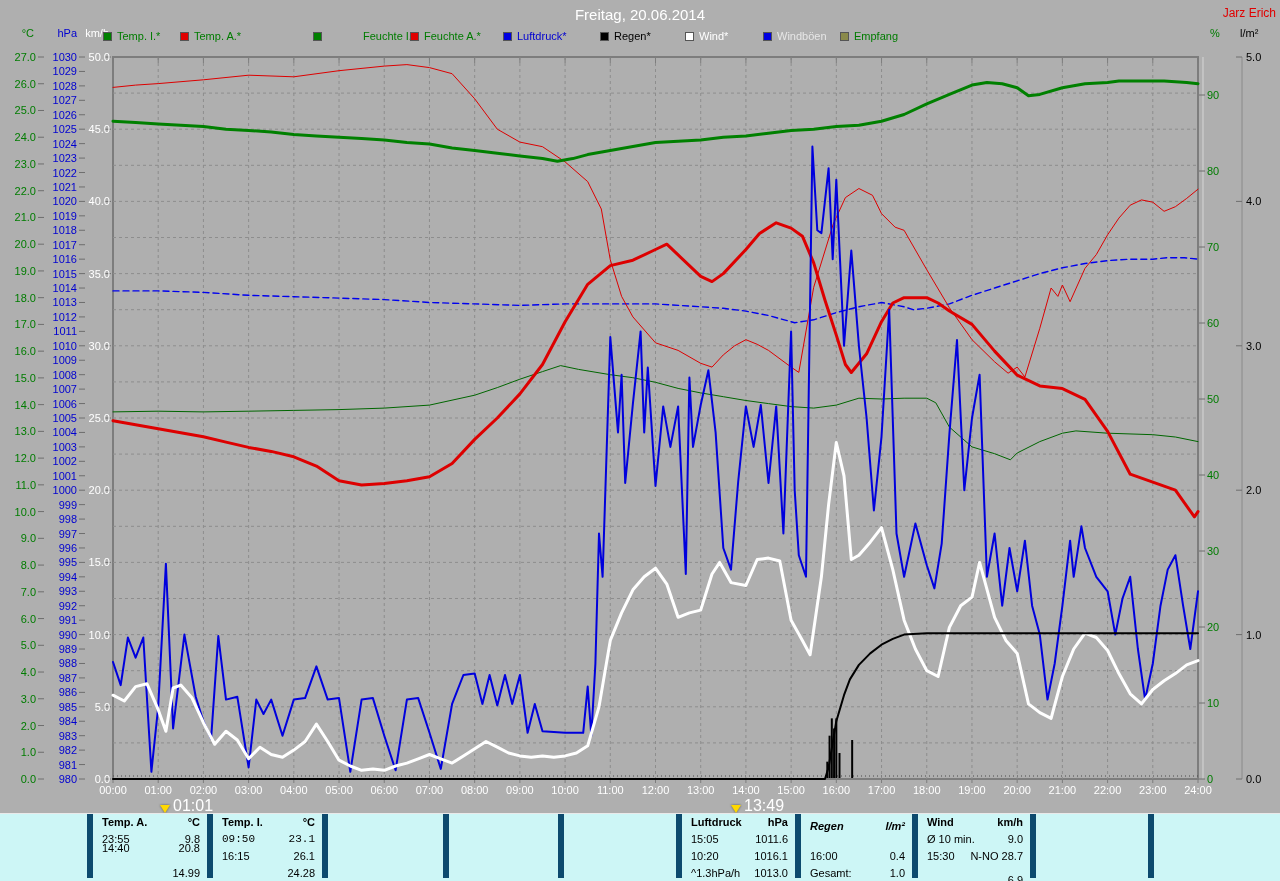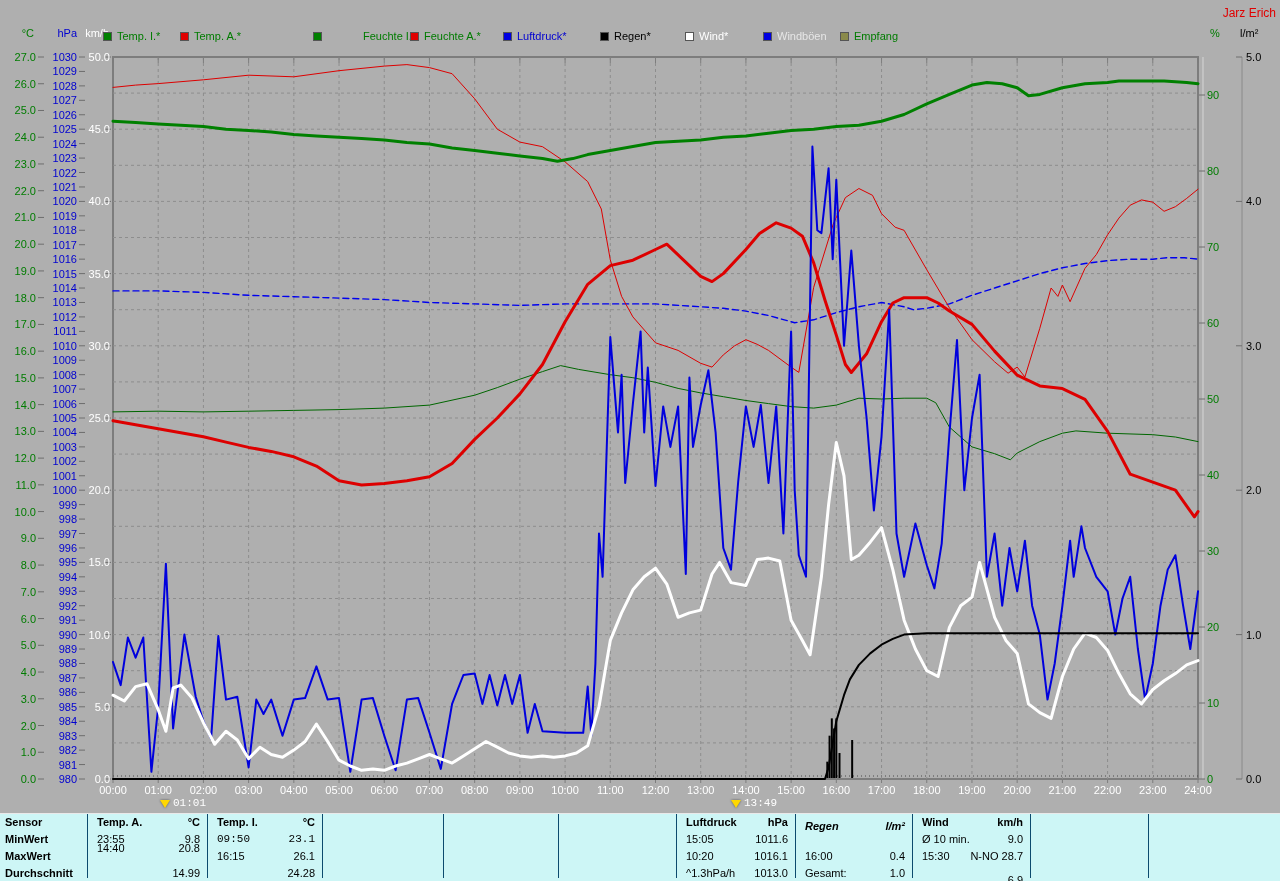--- a/index.html
+++ b/index.html
@@ -10,35 +10,36 @@
   .station { position:absolute; right:4px; top:6px; color:#e00000; font-size:12px; }
   .unit-label { position:absolute; top:27px; font-size:11px; font-weight:bold; }
   .u-temp   { left:0;    width:34px; text-align:right; color:#007c00; font-weight:normal;}
   .u-press  { left:40px; width:37px; text-align:right; color:#0000d0; font-weight:normal;}
   .u-wind   { left:64px; width:45px; text-align:right; color:#ffffff; font-weight:normal;}
   .u-hum    { left:1210px; width:30px; text-align:left; color:#007c00; font-weight:normal;}
   .u-rain   { left:1240px; width:38px; text-align:left; color:#000000; font-weight:normal;}
   .legend-item { position:absolute; top:30px; height:12px; font-size:11px; white-space:nowrap; }
   .legend-item .sw { display:inline-block; width:9px; height:9px; vertical-align:-1px; margin-right:5px; border:1px solid #555; }
   svg.chart { position:absolute; left:0; top:0; }
-  .marker { position:absolute; top:797px; height:13px; font-size:11px; color:#ffffff; white-space:nowrap;font-family:Liberation Mono, monospace; }
+  .marker { position:absolute; top:797px; height:13px; font-size:16px; color:#ffffff; white-space:nowrap; }
   .marker .arrow { display:inline-block; width:0; height:0; border-left:5px solid transparent; border-right:5px solid transparent; border-top:8px solid #ffd800; vertical-align:-2px; margin-right:3px; filter:drop-shadow(0 0 1px #555); }
   .summary { position:absolute; left:0; top:813px; width:1280px; height:68px; background:#cdf6f6; border-top:1px solid #e9e9e9; font-size:11px; color:#000; }
   .summary .rowlabels { position:absolute; left:0; top:0; width:87px; height:68px; }
   .summary .rowlabels div { height:17px; line-height:17px; font-weight:bold; padding-left:5px; }
-  .summary .col { position:absolute; top:0; height:64px; border-left:1px solid #0c4a6e; }
+  .summary .col { position:absolute; top:0; height:64px; border-left:6px solid #0c4a6e; }
   .summary .cell { position:absolute; height:17px; line-height:17px; left:0; width:100%; }
   .summary .cl { position:absolute; left:9px; }
   .summary .cr { position:absolute; right:7px; }
   .summary .hdr { font-weight:bold; }
 </style>
 </head>
 <body>
 
 <div class="app">
+  <div class="title">Freitag, 20.06.2014</div>
   <div class="station">Jarz Erich</div>
 
   <div class="unit-label u-temp">°C</div>
   <div class="unit-label u-press">hPa</div>
   <div class="unit-label u-wind">km/h</div>
   <div class="unit-label u-hum">%</div>
   <div class="unit-label u-rain">l/m²</div>
 
   <span class="legend-item" style="left:103px"><span class="sw" style="background-color: rgb(0, 128, 0);"></span><span style="color: rgb(0, 124, 0);">Temp. I.*</span></span>
   <span class="legend-item" style="left:180px"><span class="sw" style="background-color: rgb(224, 0, 0);"></span><span style="color: rgb(0, 124, 0);">Temp. A.*</span></span>
@@ -398,26 +399,20 @@
       <line x1="834.0729166666666" y1="778" x2="834.0729166666666" y2="728.46" stroke="#000000" stroke-width="2"></line>
       <line x1="836.3333333333333" y1="778" x2="836.3333333333333" y2="718.352" stroke="#000000" stroke-width="2"></line>
       <line x1="839.4979166666666" y1="778" x2="839.4979166666666" y2="753.008" stroke="#000000" stroke-width="2"></line>
       <line x1="852.15625" y1="778" x2="852.15625" y2="740.0120000000001" stroke="#000000" stroke-width="2"></line>
     </svg>
 
   <div class="marker" style="left:160px"><span class="arrow"></span><span>01:01</span></div>
   <div class="marker" style="left:731px"><span class="arrow"></span><span>13:49</span></div>
 
   <div class="summary">
-    <div class="rowlabels">
-        <div>Sensor</div>
-        <div>MinWert</div>
-        <div>MaxWert</div>
-        <div>Durchschnitt</div>
-      </div>
   <div class="col" style="left: 87px; width: 120px;">
         <div class="cell hdr" style="top: 0px;">
           <span class="cl">Temp. A.</span>
           <span class="cr">°C</span>
         </div>
         <div class="cell" style="top: 17px;">
           <span class="cl">23:55</span>
           <span class="cr">9.8</span>
         </div>
         <div class="cell" style="top: 26px;">

